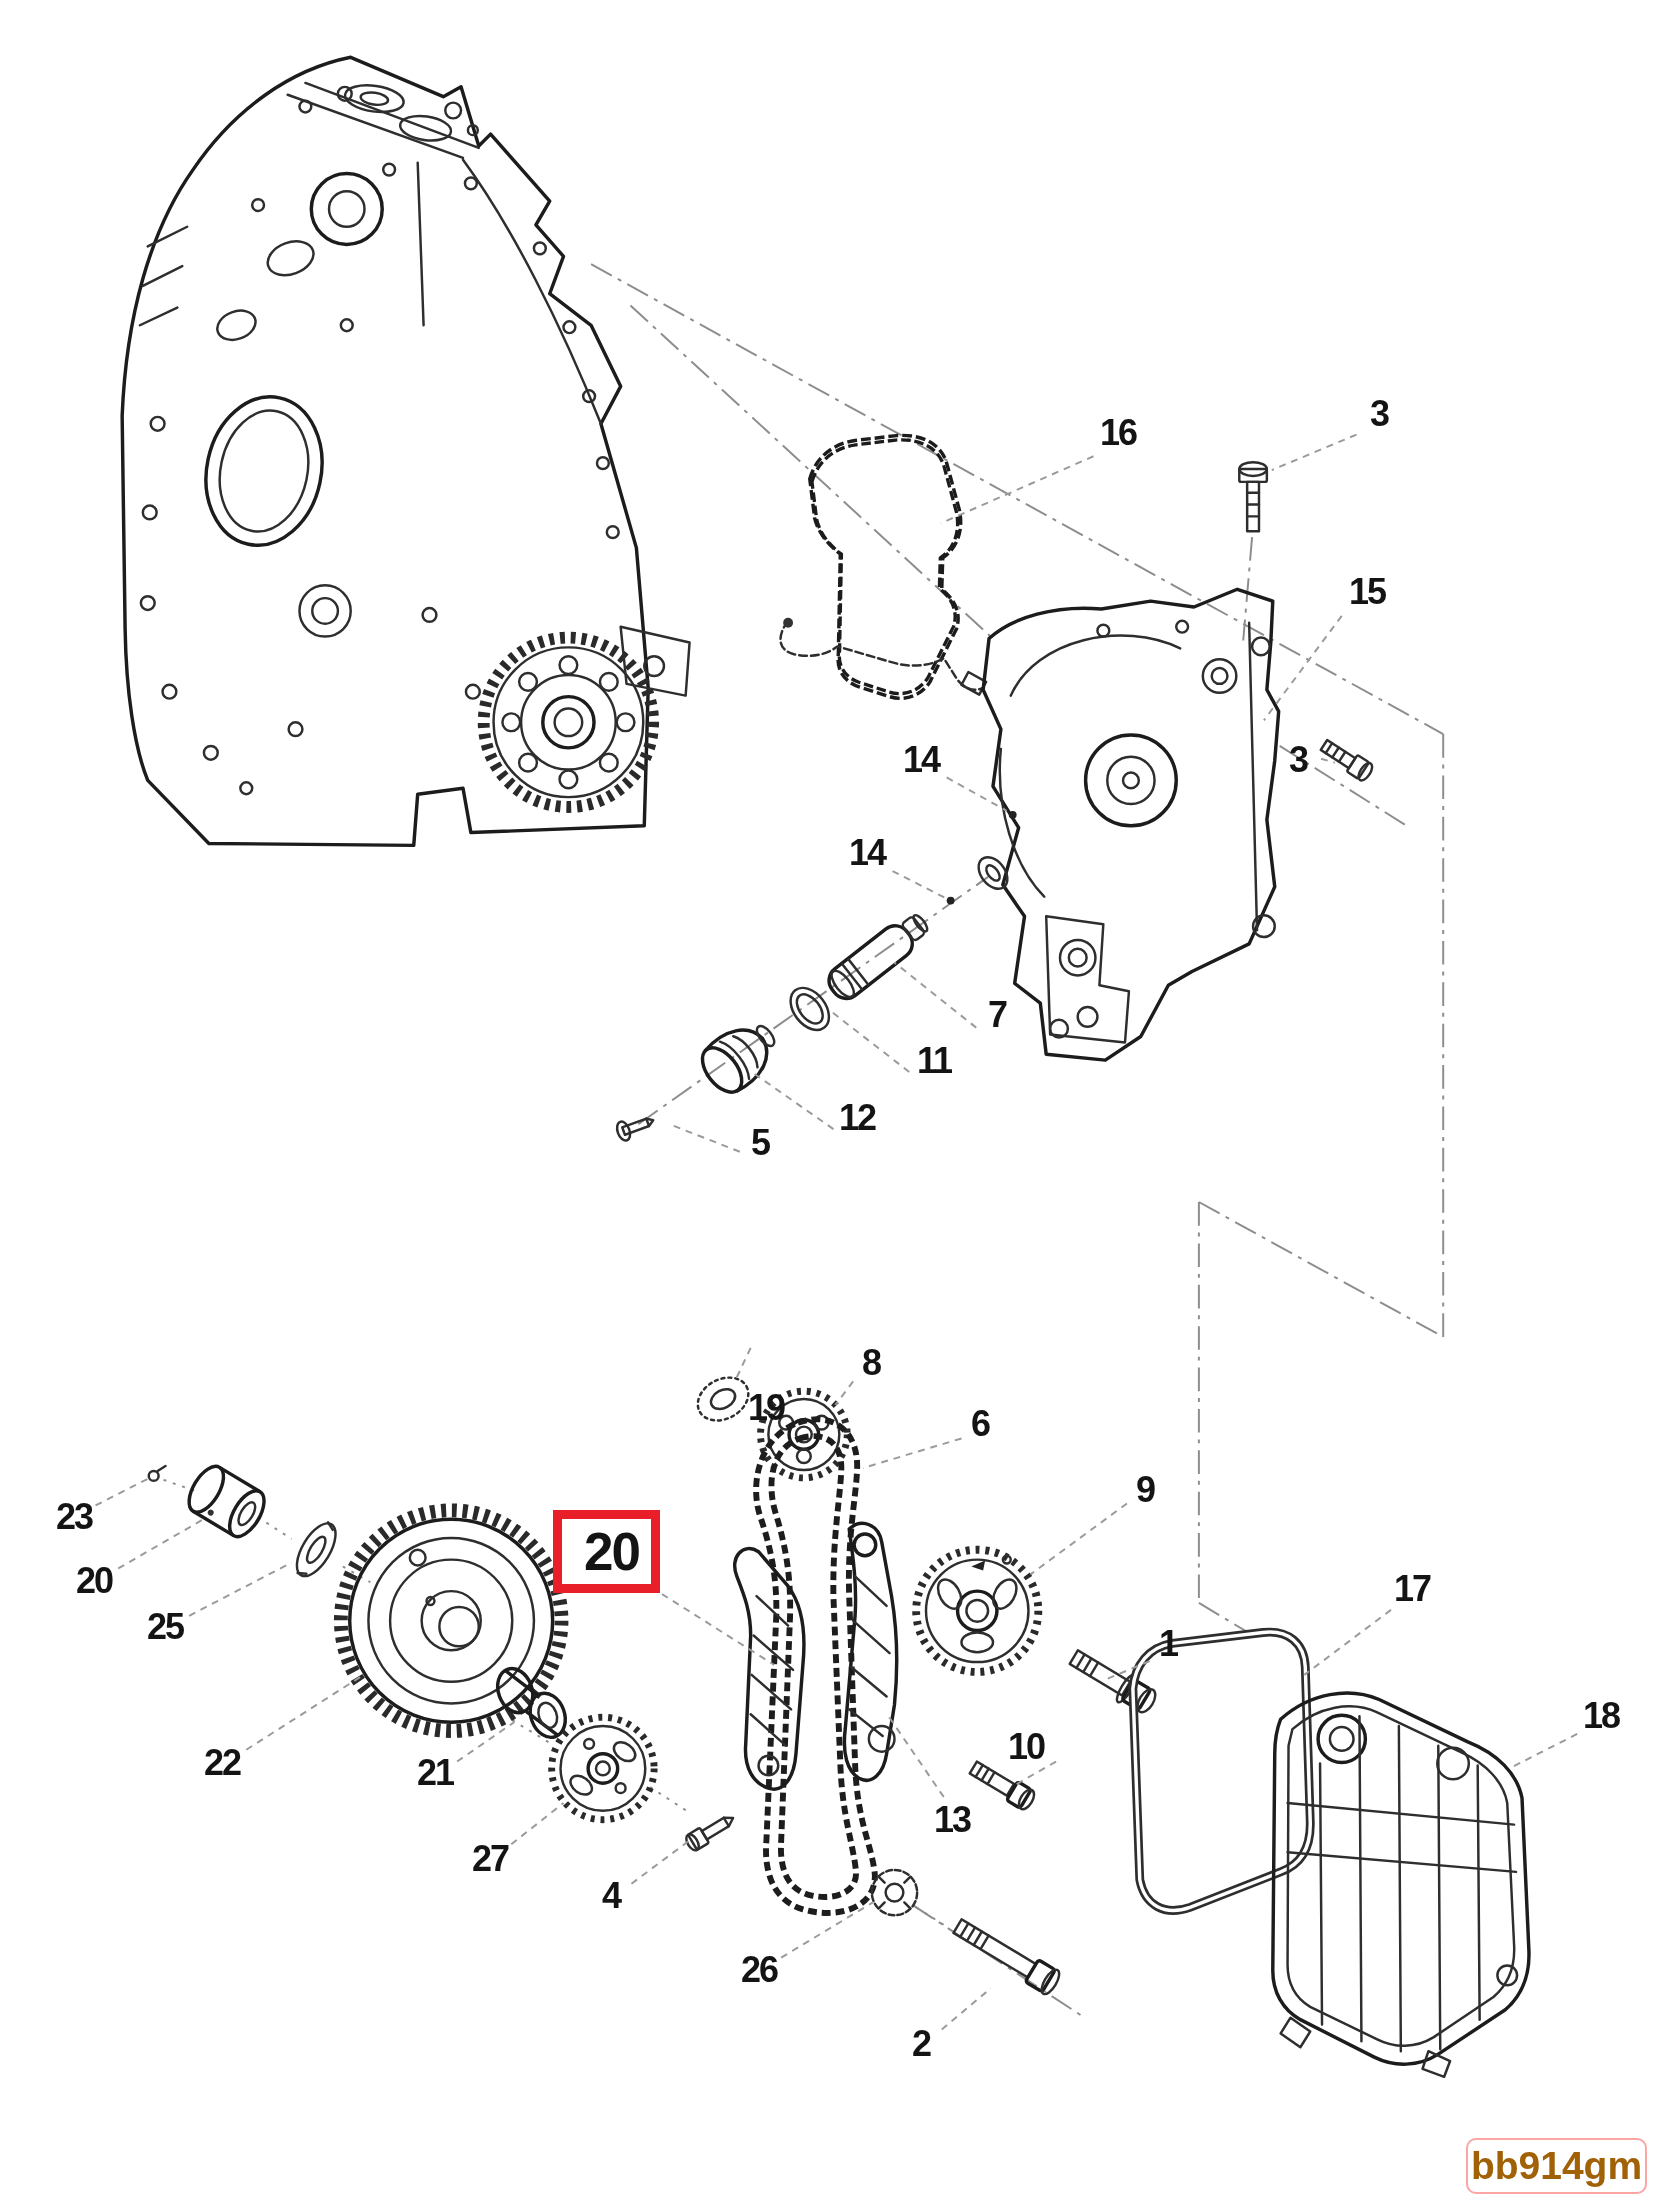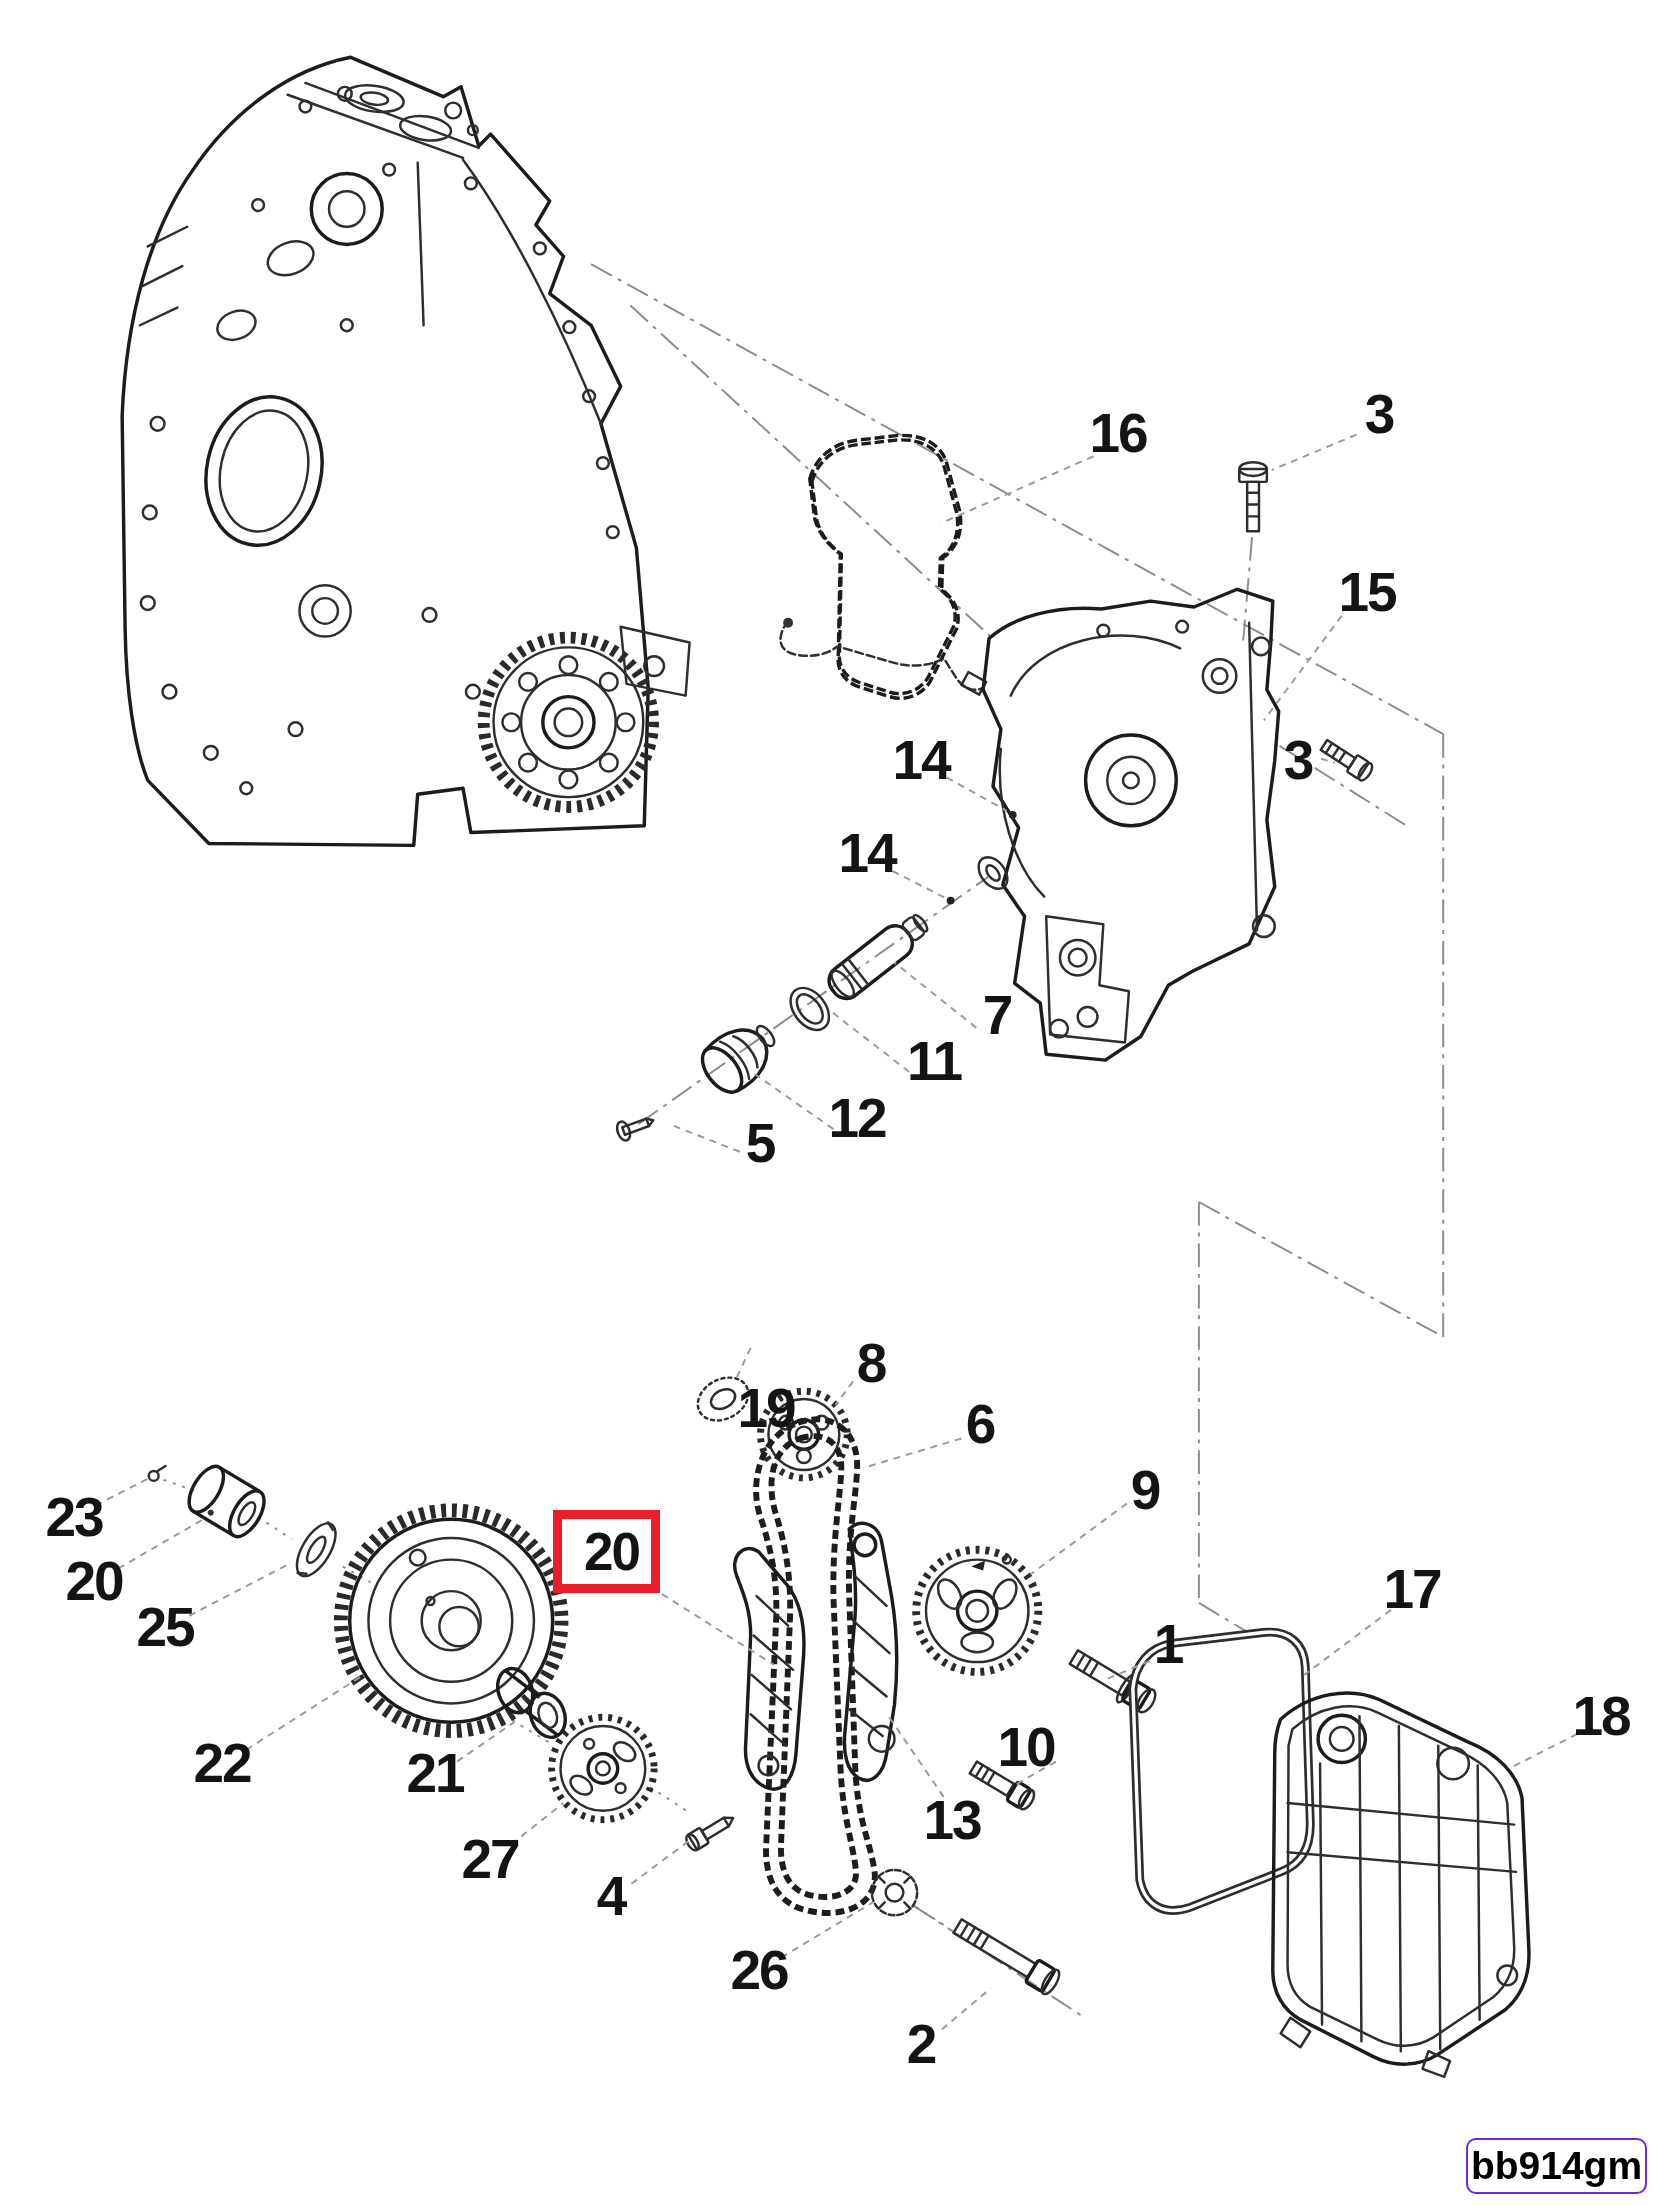--- a/index.html
+++ b/index.html
@@ -2,36 +2,36 @@
 <html><head>
 <meta charset="utf-8">
 <style>
   html,body{margin:0;padding:0;background:#ffffff;}
   body{width:1655px;height:2207px;font-family:"Liberation Sans",sans-serif;}
   #stage{position:relative;width:1655px;height:2207px;background:#ffffff;overflow:hidden;}
   #art{position:absolute;left:0;top:0;}
   .callout{
     position:absolute;transform:translate(-50%,-50%);
     font-family:"Liberation Sans",sans-serif;font-weight:700;
-    font-size:55px;color:#141414;line-height:1;letter-spacing:-2px;
+    font-size:36px;color:#141414;line-height:1;letter-spacing:-2px;
     user-select:none;cursor:pointer;white-space:nowrap;
   }
   .highlight-box{
     position:absolute;display:flex;align-items:center;justify-content:center;
     box-sizing:border-box;cursor:pointer;background:transparent;
   }
   .highlight-box span{
     font-family:"Liberation Sans",sans-serif;font-weight:700;font-size:53px;
     color:#141414;line-height:1;letter-spacing:-2px;
   }
   .code-box{
     position:absolute;left:1466px;top:2138px;width:181px;height:56px;
-    border:2px solid #6d28d9;border-radius:9.9px;background:#fff;
+    border:2px solid #fca5a5;border-radius:9.9px;background:#fff;
     display:flex;align-items:center;justify-content:center;
-    font-size:39px;font-weight:700;color:#000000;box-sizing:border-box;
+    font-size:39px;font-weight:700;color:#a16207;box-sizing:border-box;
   }
   
   .ln{stroke:#2e2e2e;stroke-width:2.5;fill:none;stroke-linejoin:round;stroke-linecap:round;}
   .lnb{stroke:#1c1c1c;stroke-width:3.5;fill:none;stroke-linejoin:round;}
   .teeth{fill:none;stroke:#2a2a2a;}
   .leader{stroke:#9a9a9a;stroke-width:2;stroke-dasharray:7 6;fill:none;}
   .dashdot{stroke:#8d8d8d;stroke-width:2;stroke-dasharray:24 7 4 7;fill:none;}
   .dotline{stroke:#8d8d8d;stroke-width:2;stroke-dasharray:3 7;fill:none;}
   .chain{stroke:#1d1d1d;stroke-width:6;stroke-dasharray:9 5;fill:none;}
   .dbl{stroke:#2e2e2e;stroke-width:9;fill:none;}

